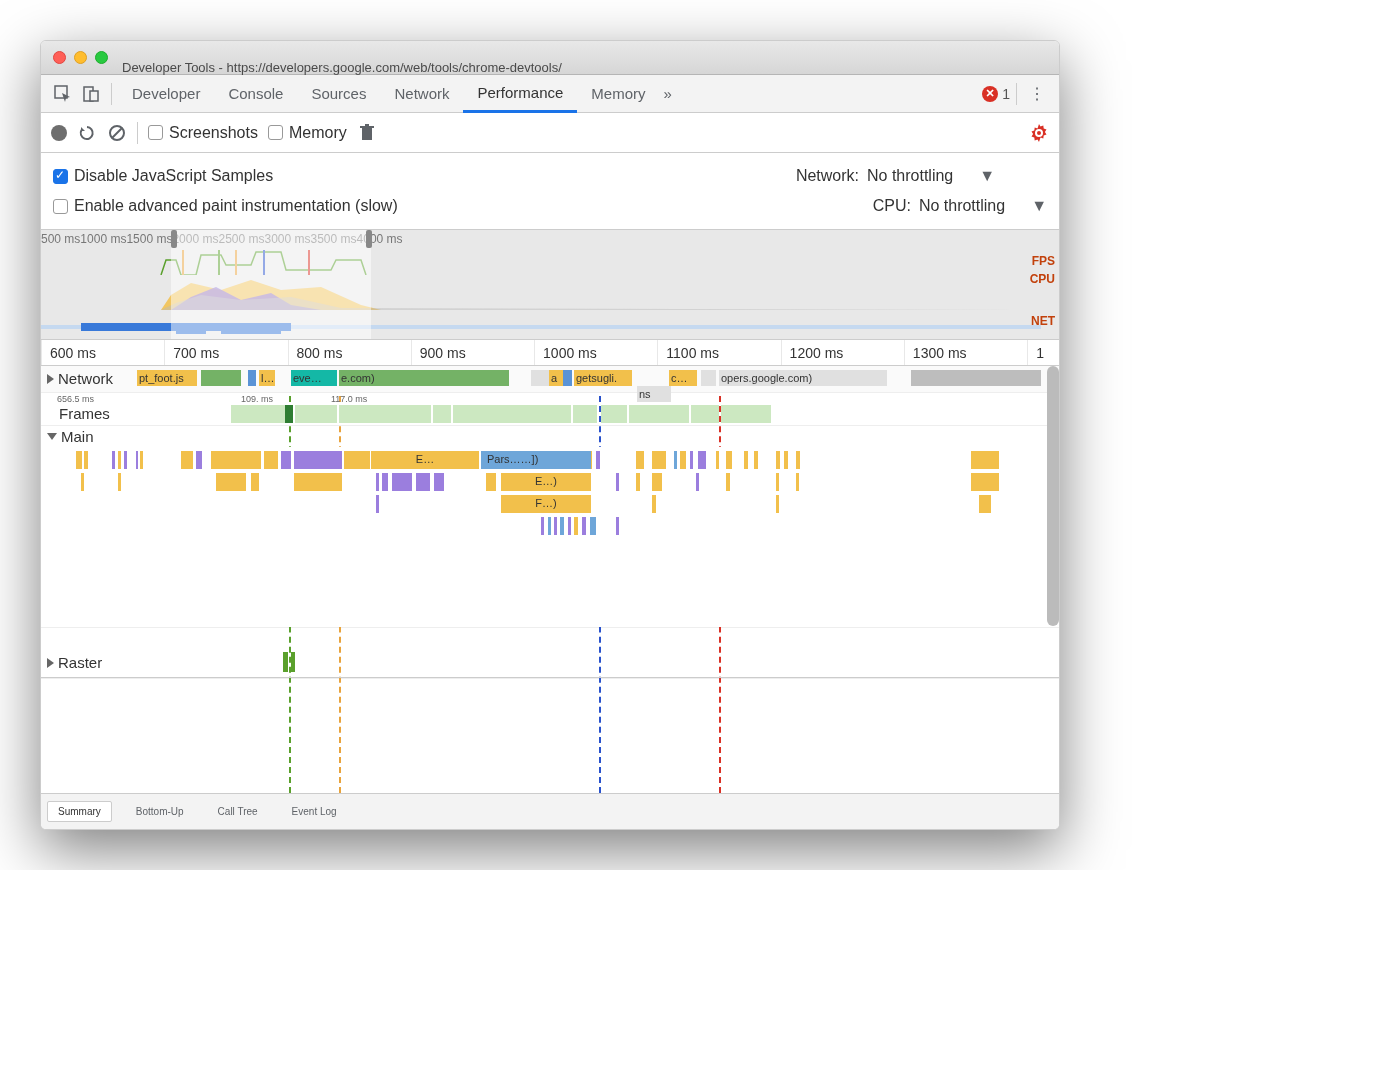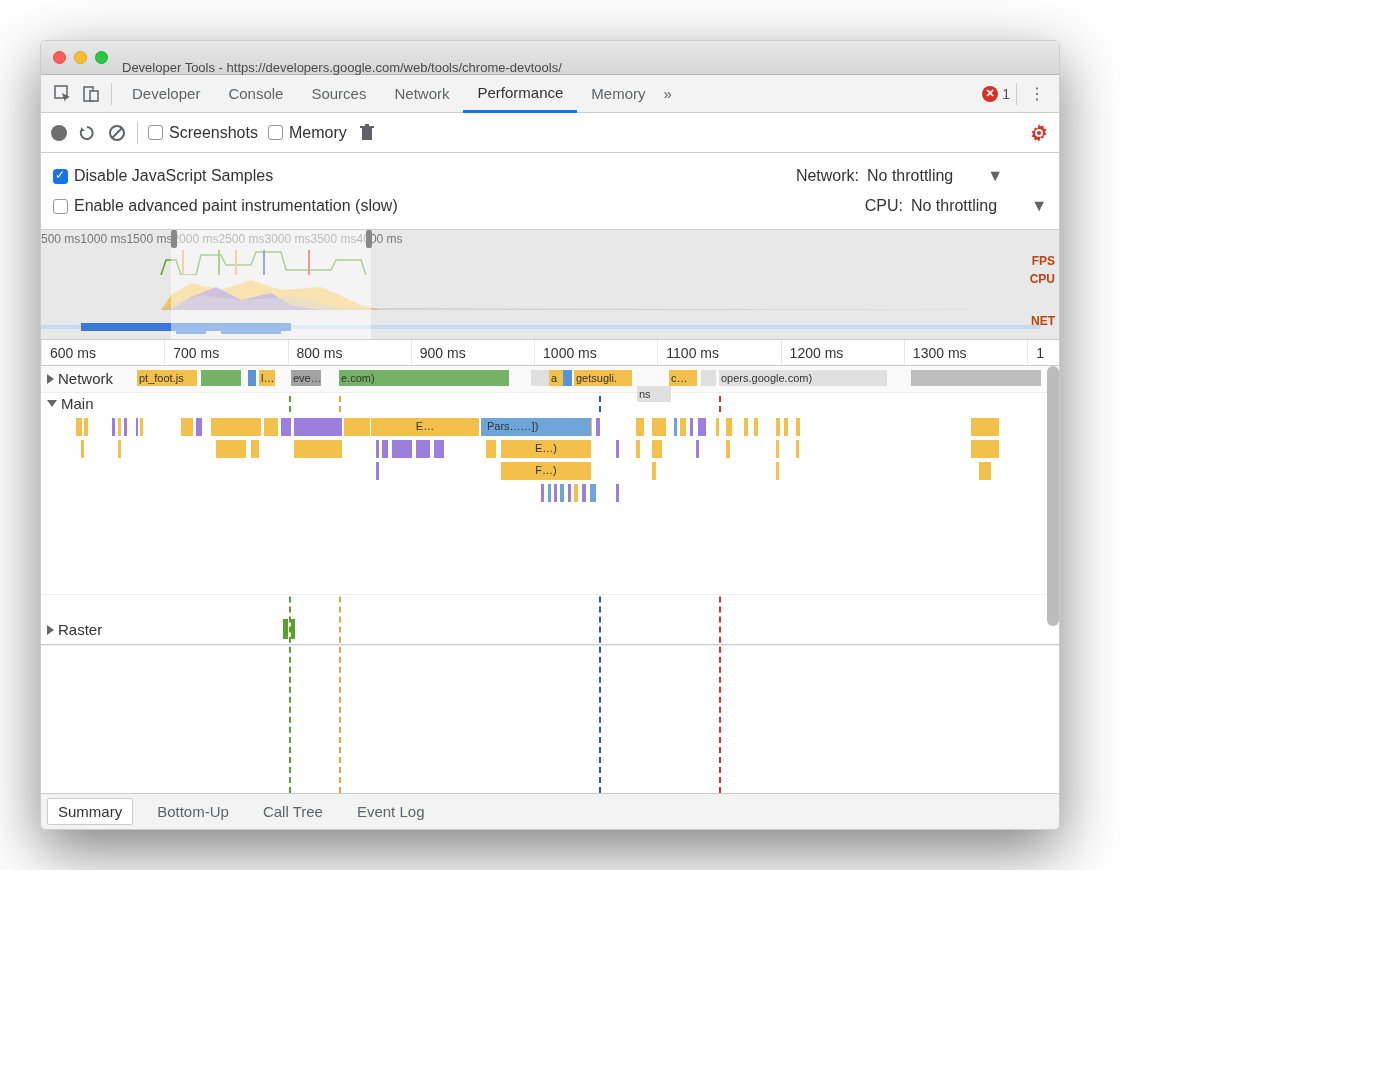--- a/index.html
+++ b/index.html
@@ -26,21 +26,21 @@
 .tb-divider{width:1px;height:22px;background:#ccc;}
 .chk{display:flex;align-items:center;gap:6px;font-size:16px;color:#333;}
 .chk-box{width:15px;height:15px;border:1px solid #999;border-radius:3px;display:inline-block;}
 .chk-box.checked{background:#1a73e8;border-color:#1a73e8;position:relative;}
 .chk-box.checked::after{content:"✓";color:#fff;font-size:12px;position:absolute;top:-2px;left:1px;}
 .gear{color:#d93025;font-size:18px;}
 .settings{border-bottom:1px solid #ccc;padding:8px 12px;}
 .settings-row{display:flex;align-items:center;height:30px;}
 .settings-row .lbl{color:#333;font-size:16px;}
 .settings-row .rlbl{color:#333;font-size:16px;margin-left:auto;margin-right:8px;}
-.settings-row .dd{color:#333;font-size:16px;display:flex;align-items:center;gap:34px;}
+.settings-row .dd{color:#333;font-size:16px;display:flex;align-items:center;gap:26px;}
 .settings-row .dd-arrow{color:#5f6368;}
 .overview{height:110px;background:#e8e8e8;border-bottom:1px solid #ccc;position:relative;overflow:hidden;}
 .ov-ticks{position:absolute;top:2px;left:0;right:0;display:flex;font-size:12px;color:#777;}
 .ov-labels{position:absolute;right:4px;top:22px;font-size:12px;color:#c2410c;text-align:right;line-height:18px;font-weight:bold;}
 .ov-window{position:absolute;top:0;bottom:0;left:130px;width:200px;background:rgba(255,255,255,0.5);}
 .ov-handle{position:absolute;top:0;width:6px;height:18px;background:#888;border-radius:2px;}
 .ov-handle.l{left:130px;}
 .ov-handle.r{left:325px;}
 .ov-fps{position:absolute;top:20px;left:0;right:0;height:25px;}
 .ov-cpu{position:absolute;top:45px;left:0;right:0;height:35px;}
@@ -52,21 +52,21 @@
 .track-header{display:flex;align-items:center;padding:2px 6px;font-size:15px;color:#333;}
 .tri{display:inline-block;width:0;height:0;margin-right:4px;}
 .tri.r{border-top:5px solid transparent;border-bottom:5px solid transparent;border-left:7px solid #666;}
 .tri.d{border-left:5px solid transparent;border-right:5px solid transparent;border-top:7px solid #666;}
 .network-row{height:26px;position:relative;background:#fafafa;}
 .frames-row{height:32px;position:relative;}
 .main-area{height:180px;position:relative;background:#fff;}
 .raster-row{height:30px;position:relative;border-bottom:1px solid #ccc;}
 .vdash{position:absolute;top:0;bottom:0;width:0;border-left:2px dashed;}
 .bottom-tabs{height:36px;background:#f3f3f3;border-top:1px solid #ccc;display:flex;align-items:center;padding:0 6px;gap:14px;}
-.btab{padding:4px 10px;font-size:15px;color:#5f6368;cursor:pointer;border-radius:2px;}
+.btab{padding:4px 10px;font-size:10px;color:#5f6368;cursor:pointer;border-radius:2px;}
 .btab.active{background:#fff;border:1px solid #ccc;color:#333;}
 .bar{position:absolute;height:16px;font-size:11px;color:#333;overflow:hidden;white-space:nowrap;padding:0 2px;line-height:16px;}
 .scrollbar-thumb{position:absolute;right:0;width:12px;background:#bbb;border-radius:6px;}
 svg{display:block;}
 </style>
 </head>
 <body>
 
 <div class="window">
 
@@ -234,34 +234,55 @@
     <div class="track">
       <div class="network-row">
         <div class="track-header" style="position:absolute;left:0;top:2px;background:transparent;z-index:5;">
           <span class="tri r"></span>
           <span>Network</span>
         </div>
         <div class="bar" style="left:96px;width:60px;top:4px;background:#f2c04b">pt_foot.js</div>
         <div class="bar" style="left:160px;width:40px;top:4px;background:#74b266"></div>
         <div class="bar" style="left:207px;width:8px;top:4px;background:#5a93d6"></div>
         <div class="bar" style="left:218px;width:16px;top:4px;background:#f2c04b">l…</div>
-        <div class="bar" style="left:250px;width:30px;top:4px;background:#a3a3a3">eve…</div>
+        <div class="bar" style="left:250px;width:46px;top:4px;background:#14b8a6">eve…</div>
         <div class="bar" style="left:298px;width:170px;top:4px;background:#74b266">e.com)</div>
         <div class="bar" style="left:490px;width:18px;top:4px;background:#e0e0e0"></div>
         <div class="bar" style="left:508px;width:14px;top:4px;background:#f2c04b">a</div>
         <div class="bar" style="left:522px;width:9px;top:4px;background:#5a93d6"></div>
         <div class="bar" style="left:533px;width:58px;top:4px;background:#f2c04b">getsugli.</div>
         <div class="bar" style="left:596px;width:34px;top:20px;background:#e0e0e0">ns</div>
         <div class="bar" style="left:628px;width:28px;top:4px;background:#f2c04b">c…</div>
         <div class="bar" style="left:660px;width:15px;top:4px;background:#e0e0e0"></div>
         <div class="bar" style="left:678px;width:168px;top:4px;background:#e0e0e0">opers.google.com)</div>
         <div class="bar" style="left:870px;width:130px;top:4px;background:#bdbdbd"></div>
       </div>
     </div>
 
+    <div class="track">
+      <div class="frames-row">
+        <span style="position:absolute;left:16px;top:1px;font-size:9px;color:#666">656.5 ms</span>
+        <div class="track-header" style="position:absolute;left:12px;top:10px;">
+            <span>Frames</span>
+          </div>
+        <span style="position:absolute;left:200px;top:1px;font-size:9px;color:#666">109.  ms</span>
+        <span style="position:absolute;left:290px;top:1px;font-size:9px;color:#666">117.0 ms</span>
+        <div class="bar" style="left:190px;width:60px;top:12px;height:18px;background:#cce8c1;border-right:1px solid #fff"></div>
+        <div class="bar" style="left:244px;width:8px;top:12px;height:18px;background:#2e7d32"></div>
+        <div class="bar" style="left:254px;width:42px;top:12px;height:18px;background:#cce8c1"></div>
+        <div class="bar" style="left:298px;width:92px;top:12px;height:18px;background:#cce8c1"></div>
+        <div class="bar" style="left:392px;width:18px;top:12px;height:18px;background:#cce8c1"></div>
+        <div class="bar" style="left:412px;width:118px;top:12px;height:18px;background:#cce8c1"></div>
+        <div class="bar" style="left:532px;width:24px;top:12px;height:18px;background:#cce8c1"></div>
+        <div class="bar" style="left:560px;width:26px;top:12px;height:18px;background:#cce8c1"></div>
+        <div class="bar" style="left:588px;width:60px;top:12px;height:18px;background:#cce8c1"></div>
+        <div class="bar" style="left:650px;width:28px;top:12px;height:18px;background:#cce8c1"></div>
+        <div class="bar" style="left:680px;width:50px;top:12px;height:18px;background:#cce8c1"></div>
+      </div>
+    </div>
 
 
     <div class="track">
       <div class="track-header">
           <span class="tri d"></span>
           <span>Main</span>
         </div>
       <div class="main-area">
 
         <svg style="position:absolute;left:35px;top:4px;width:930px;height:22px">

